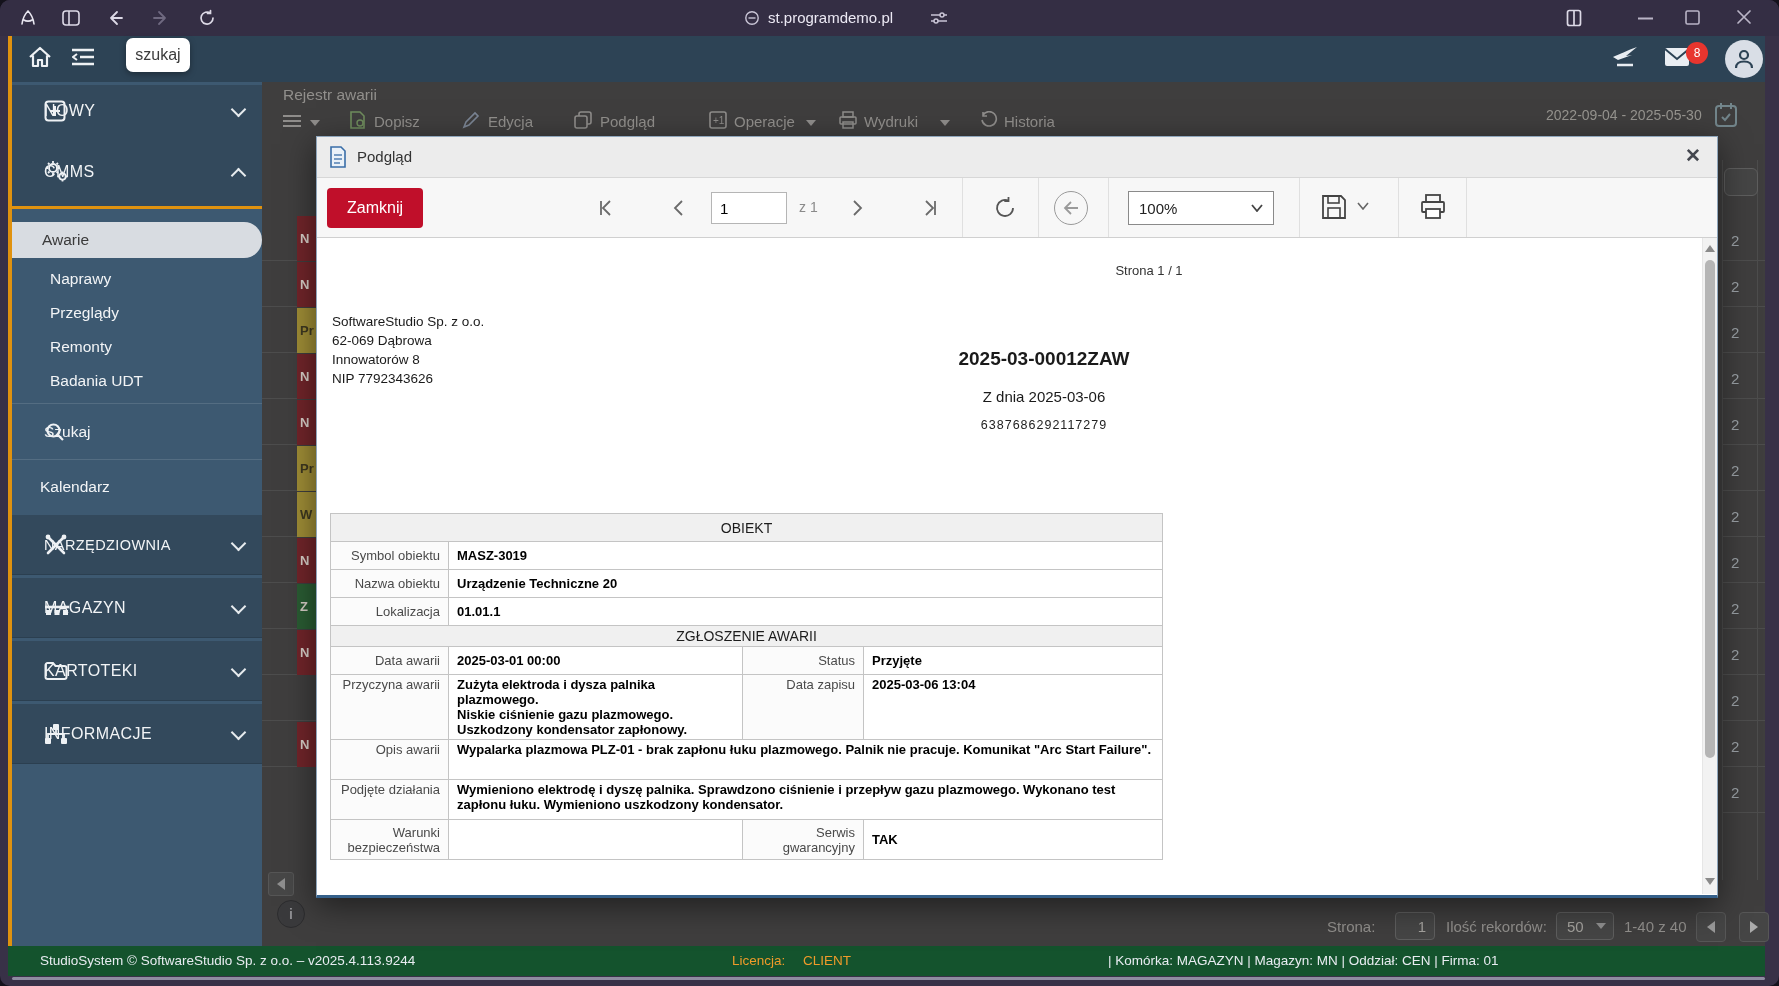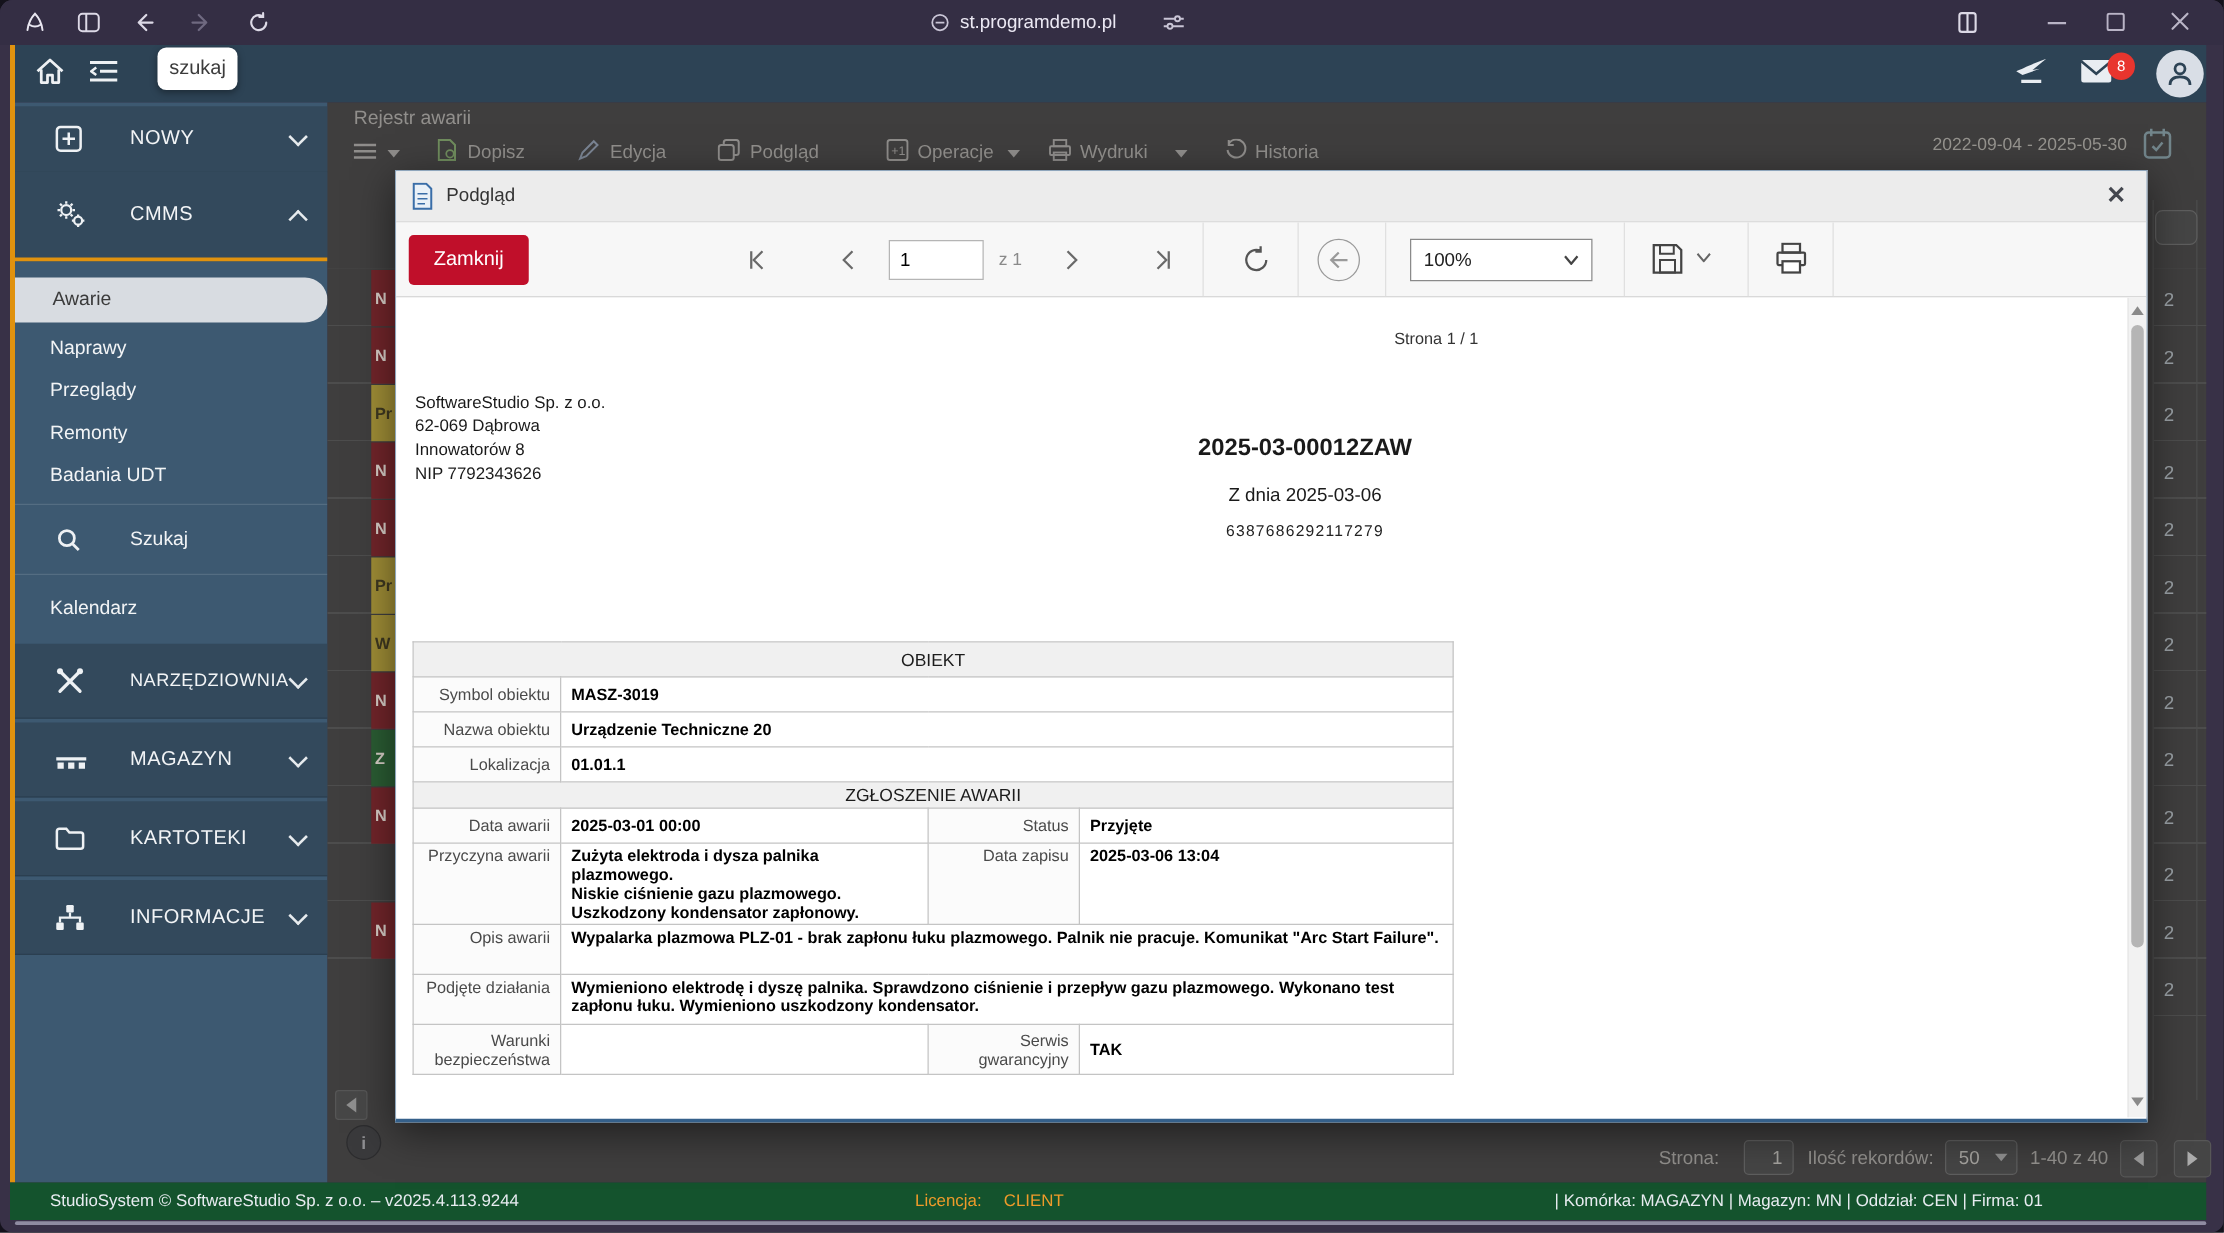--- a/index.html
+++ b/index.html
@@ -9,27 +9,27 @@
   
   .titlebar{left:0;top:0;width:1779px;height:36px;background:#342e44;}
   .url{color:#ece9f4;font-size:15px;}
   
   .appheader{left:8px;top:36px;width:1757px;height:46px;background:#2d4355;}
   .orangestrip{left:8px;top:36px;width:4px;height:910px;background:#e0920f;}
   .tooltip{background:#ffffff;border-radius:7px;color:#3c3c3c;font-size:16px;display:flex;align-items:center;justify-content:center;box-shadow:0 2px 6px rgba(0,0,0,.35);}
   .sidebar{left:12px;top:82px;width:250px;height:864px;background:#3d5971;}
   .sideitem{position:absolute;left:0;width:250px;color:#f2f4f6;display:flex;align-items:center;}
   .sect{background:#33495c;border-bottom:1px solid #2b3f50;font-size:16px;letter-spacing:.4px;}
-  .sub{font-size:15.5px;padding-left:28px;box-sizing:border-box;}
+  .sub{font-size:15.5px;padding-left:38px;box-sizing:border-box;}
   .pill{background:#d8dce1;color:#3a3a3a;border-radius:0 18px 18px 0;padding-left:30px;box-sizing:border-box;font-size:15.5px;}
   .chev{width:9px;height:9px;border-right:2px solid #e7ebee;border-bottom:2px solid #e7ebee;display:inline-block;position:absolute;right:18px;}
   .chev.down{transform:rotate(45deg);top:50%;margin-top:-7px;}
   .chev.up{transform:rotate(-135deg);top:50%;margin-top:-2px;}
   .sicon{position:absolute;left:32px;display:flex;align-items:center;}
-  .slabel{margin-left:92px;}
+  .slabel{margin-left:32px;}
   
   .main{left:262px;top:82px;width:1503px;height:864px;background:#3f3e3e;}
   .dimtext{color:#918f8c;font-size:15px;white-space:nowrap;}
   .dimsmall{color:#96948f;font-size:14px;white-space:nowrap;}
   .rowlines{background:repeating-linear-gradient(to bottom,transparent 0,transparent 45px,#4d4d4d 45px,#4d4d4d 46px);}
   .scell{position:absolute;left:0;width:19px;height:45px;overflow:hidden;font-size:13px;font-weight:bold;display:flex;align-items:center;padding-left:3px;box-sizing:border-box;}
   .dcell{position:absolute;left:0;width:40px;height:45px;color:#9aa0a5;font-size:15px;display:flex;align-items:center;padding-left:8px;box-sizing:border-box;}
   .dimbox{background:#454545;border:1px solid #5e5e5e;border-radius:4px;color:#a3a19d;font-size:15px;box-sizing:border-box;}
   .caret{width:0;height:0;border-left:5px solid transparent;border-right:5px solid transparent;border-top:6px solid #8f8d8b;display:inline-block;}
   .tri-l{width:0;height:0;border-top:6px solid transparent;border-bottom:6px solid transparent;border-right:8px solid #9a9a9a;}
@@ -408,21 +408,21 @@
       <span class="tri-l"></span>
     </div>
   <div class="abs" style="left:1739px;top:912px;width:28px;height:28px;background:#454545;border:1px solid #575757;border-radius:4px;display:flex;align-items:center;justify-content:center">
       <span class="tri-r"></span>
     </div>
 
   <div class="abs footer">
     <span class="ftxt" style="left:32px">StudioSystem © SoftwareStudio Sp. z o.o. – v2025.4.113.9244</span>
     <span class="ftxt orange" style="left:724px">Licencja:</span>
     <span class="ftxt orange" style="left:795px">CLIENT</span>
-    <span class="ftxt" style="left:1100px;width:662px;text-align:center">| Komórka: MAGAZYN | Magazyn: MN | Oddział: CEN | Firma: 01</span>
+    <span class="ftxt" style="left:1100px;width:662px;text-align:left">| Komórka: MAGAZYN | Magazyn: MN | Oddział: CEN | Firma: 01</span>
   </div>
   <div class="abs" style="left:12px;top:977px;width:1753px;height:3px;background:#8f8ca1;border-radius:2px"></div>
 
   <div class="abs modal">
     <div class="mhead">
       <div class="abs" style="left:12px;top:9px">
         <svg width="18" height="22" viewBox="0 0 18 22">
             <path d="M2 1 H12 L16 5 V21 H2 Z" fill="#eaf1f8" stroke="#3a6ea8" stroke-width="1.6"></path>
             <line x1="5" y1="9" x2="13" y2="9" stroke="#3a6ea8" stroke-width="1.3"></line>
             <line x1="5" y1="13" x2="13" y2="13" stroke="#3a6ea8" stroke-width="1.3"></line>

